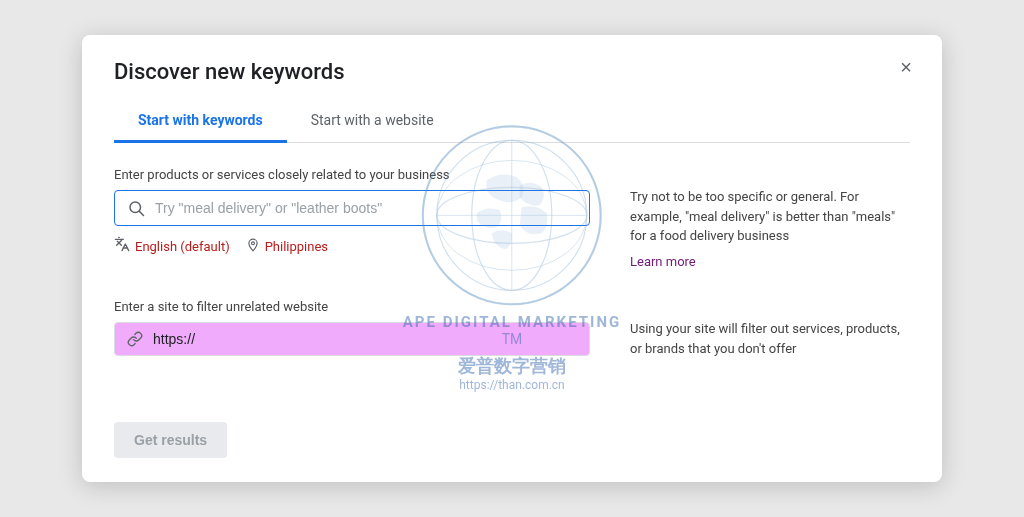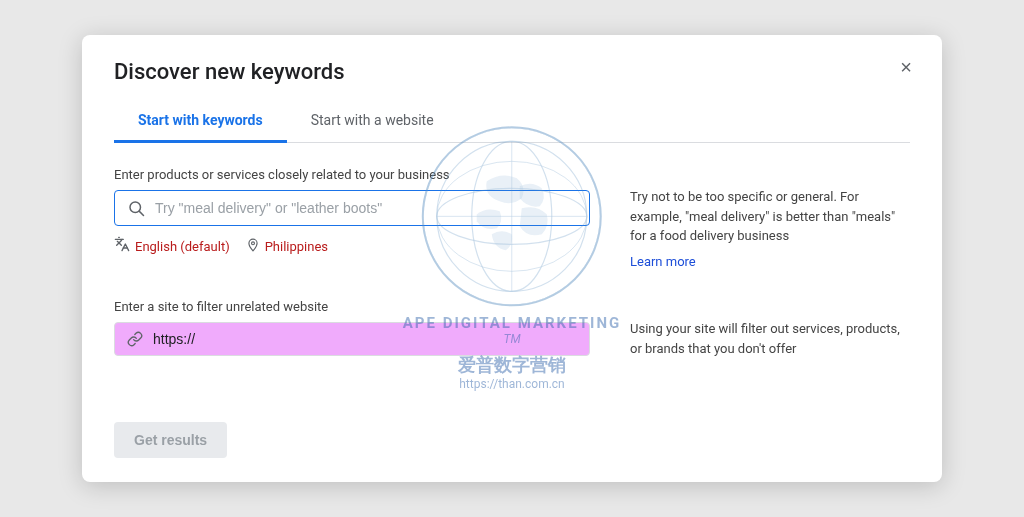--- a/index.html
+++ b/index.html
@@ -130,21 +130,21 @@
       display: flex;
       align-items: center;
       gap: 5px;
       cursor: pointer;
     }
     .locale-icon {
       font-size: 16px;
       color: #5f6368;
     }
     .learn-more {
-      color: #1d4ed8;
+      color: #701a75;
       font-size: 13px;
       text-decoration: none;
       display: block;
       margin-top: 6px;
     }
     .url-input-wrapper {
       display: flex;
       align-items: center;
       border: 1.5px solid #dadce0;
       border-radius: 4px;
@@ -222,24 +222,23 @@
     .watermark-text-cn {
       font-size: 18px;
       color: #2a5fa8;
       font-weight: 700;
     }
     .watermark-url {
       font-size: 12px;
       color: #2a5fa8;
     }
     .watermark-tm {
-      font-size: 12px;
+      font-size: 14px;
       color: #2a5fa8;
       vertical-align: super;
-      font-style: italic;
     }
     .globe-svg {
       width: 160px;
       height: 160px;
     }
   </style>
 </head>
 <body>
 
 <div class="dialog">

